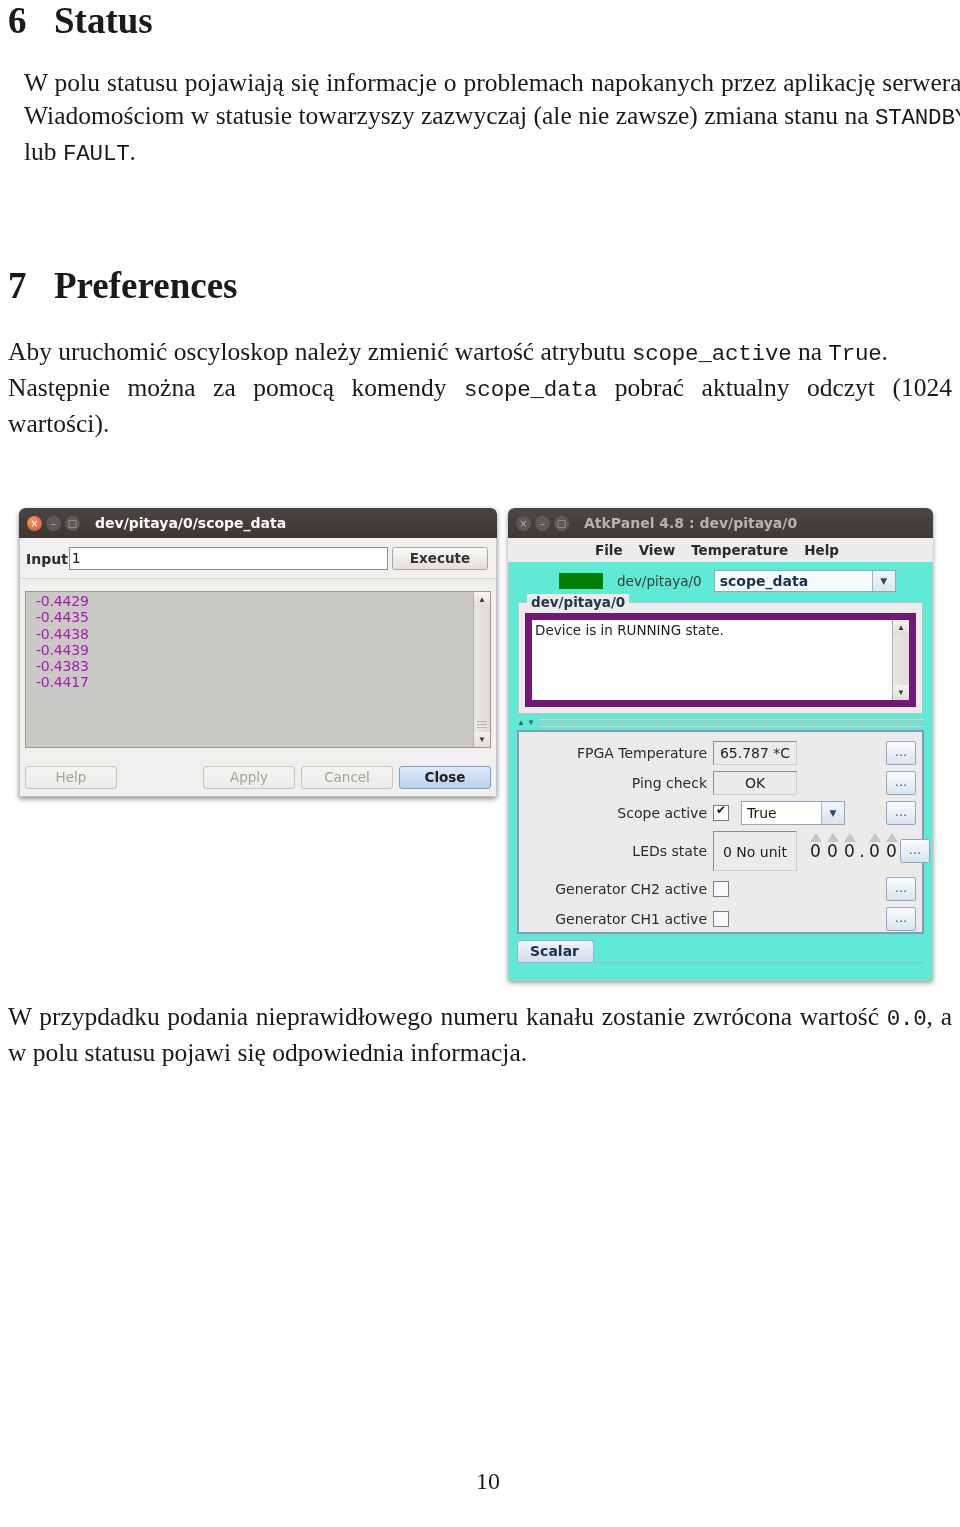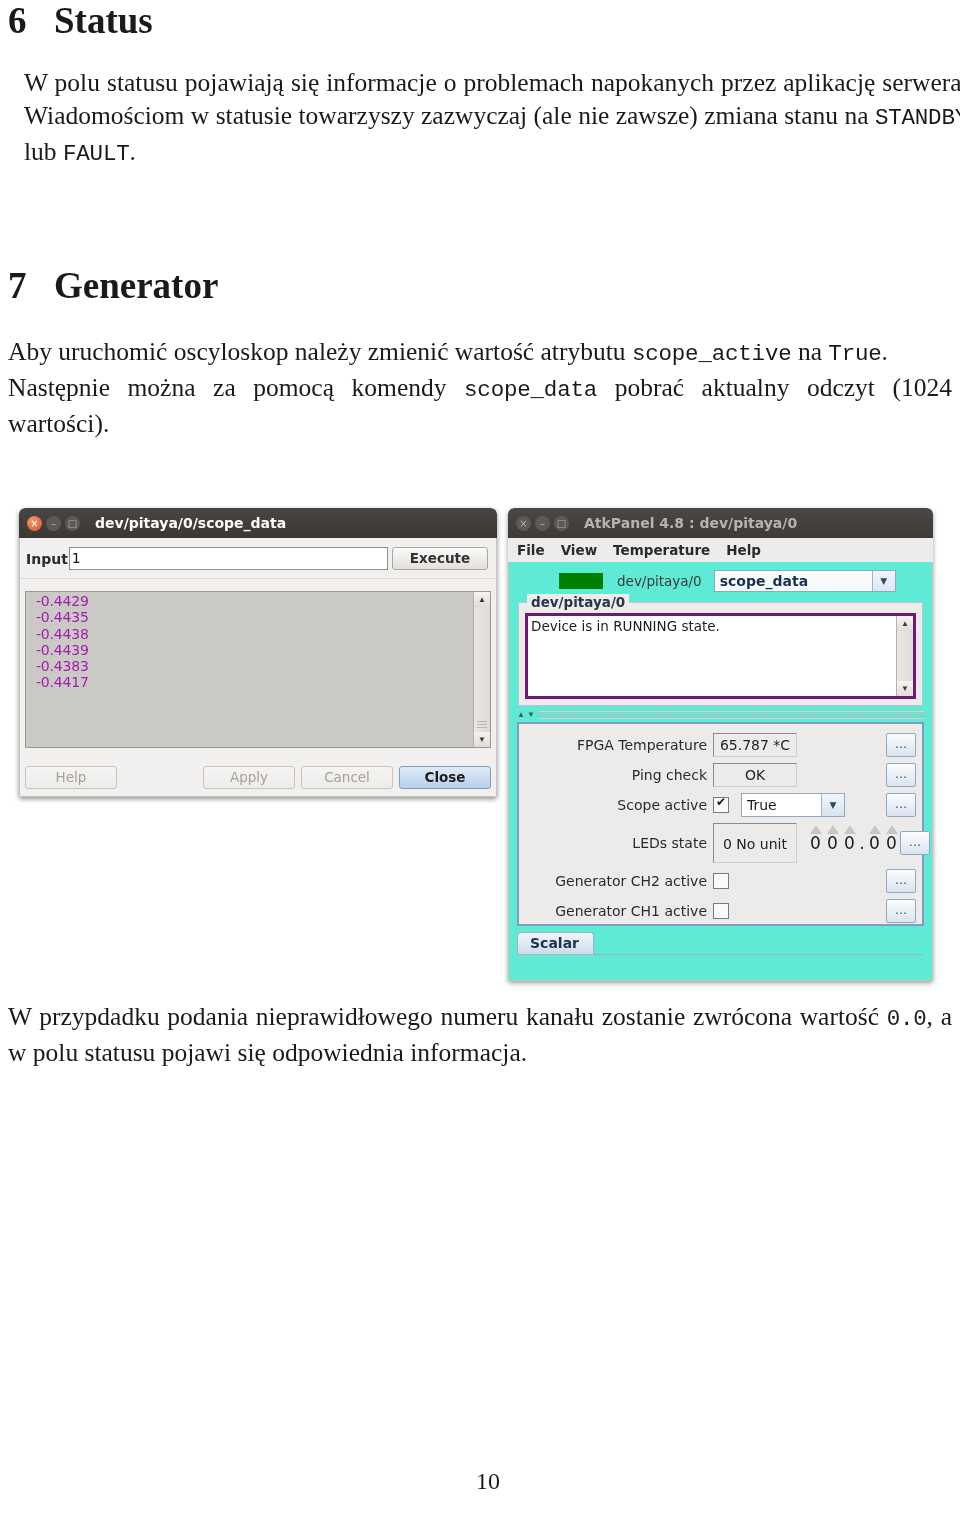--- a/index.html
+++ b/index.html
@@ -252,20 +252,21 @@
     height: 24px;
     background: #eeecea;
     border-bottom: 1px solid #a21caf;
     display: flex;
     align-items: center;
     padding-left: 9px;
     font-family: "DejaVu Sans", "Liberation Sans", sans-serif;
     font-size: 13.5px;
     color: #2a2a2a;
     font-weight: bold;
+    justify-content: center;
   }
   .menubar span { margin-right: 16px; }
 
   .win-body-right {
     position: absolute;
     left: 0; right: 0; top: 54px; bottom: 0;
     background: #5eead4;
     border: 1px solid #c7c3bf;
     border-top: none;
     box-sizing: border-box;
@@ -324,21 +325,21 @@
     top: -9px; left: 8px;
     background: #eeecea;
     padding: 0 4px;
     font-family: "DejaVu Sans", sans-serif;
     font-size: 13.5px;
     font-weight: bold;
     color: #26354a;
   }
   .statusbox {
     background: #ffffff;
-    border: 3px solid #701a75;
+    border: 7px solid #701a75;
     height: 80px;
     display: flex;
   }
   .statustext {
     flex: 1 1 auto;
     font-family: "DejaVu Sans", sans-serif;
     font-size: 13.5px;
     color: #1d1d1d;
     padding: 2px 3px;
   }
@@ -506,21 +507,21 @@
 
   <h1 class="sec-head" id="sec6">
     <span class="num">6</span><span>Status</span>
   </h1>
 
   <p class="para" id="para1">
     <span>W polu statusu pojawiają się informacje o problemach napokanych przez aplikację serwera. Wiadomościom w statusie towarzyszy zazwyczaj (ale nie zawsze) zmiana stanu na </span><span class="tt">STANDBY</span><span> lub </span><span class="tt">FAULT</span><span>.</span>
   </p>
 
   <h1 class="sec-head" id="sec7">
-    <span class="num">7</span><span>Generator</span>
+    <span class="num">7</span><span>Preferences</span>
   </h1>
 
   <p class="para" id="para2">
     <span>Aby uruchomić oscyloskop należy zmienić wartość atrybutu </span><span class="tt nobr">scope_active</span><span> na </span><span class="tt">True</span><span>.</span><br>
     <span>Następnie można za pomocą komendy </span><span class="tt">scope_data</span><span> pobrać aktualny odczyt (1024 wartości).</span>
   </p>
 
   <p class="para" id="para3">
     <span>W przypdadku podania nieprawidłowego numeru kanału zostanie zwrócona wartość </span><span class="tt">0.0</span><span>, a w polu statusu pojawi się odpowiednia informacja.</span>
   </p>

